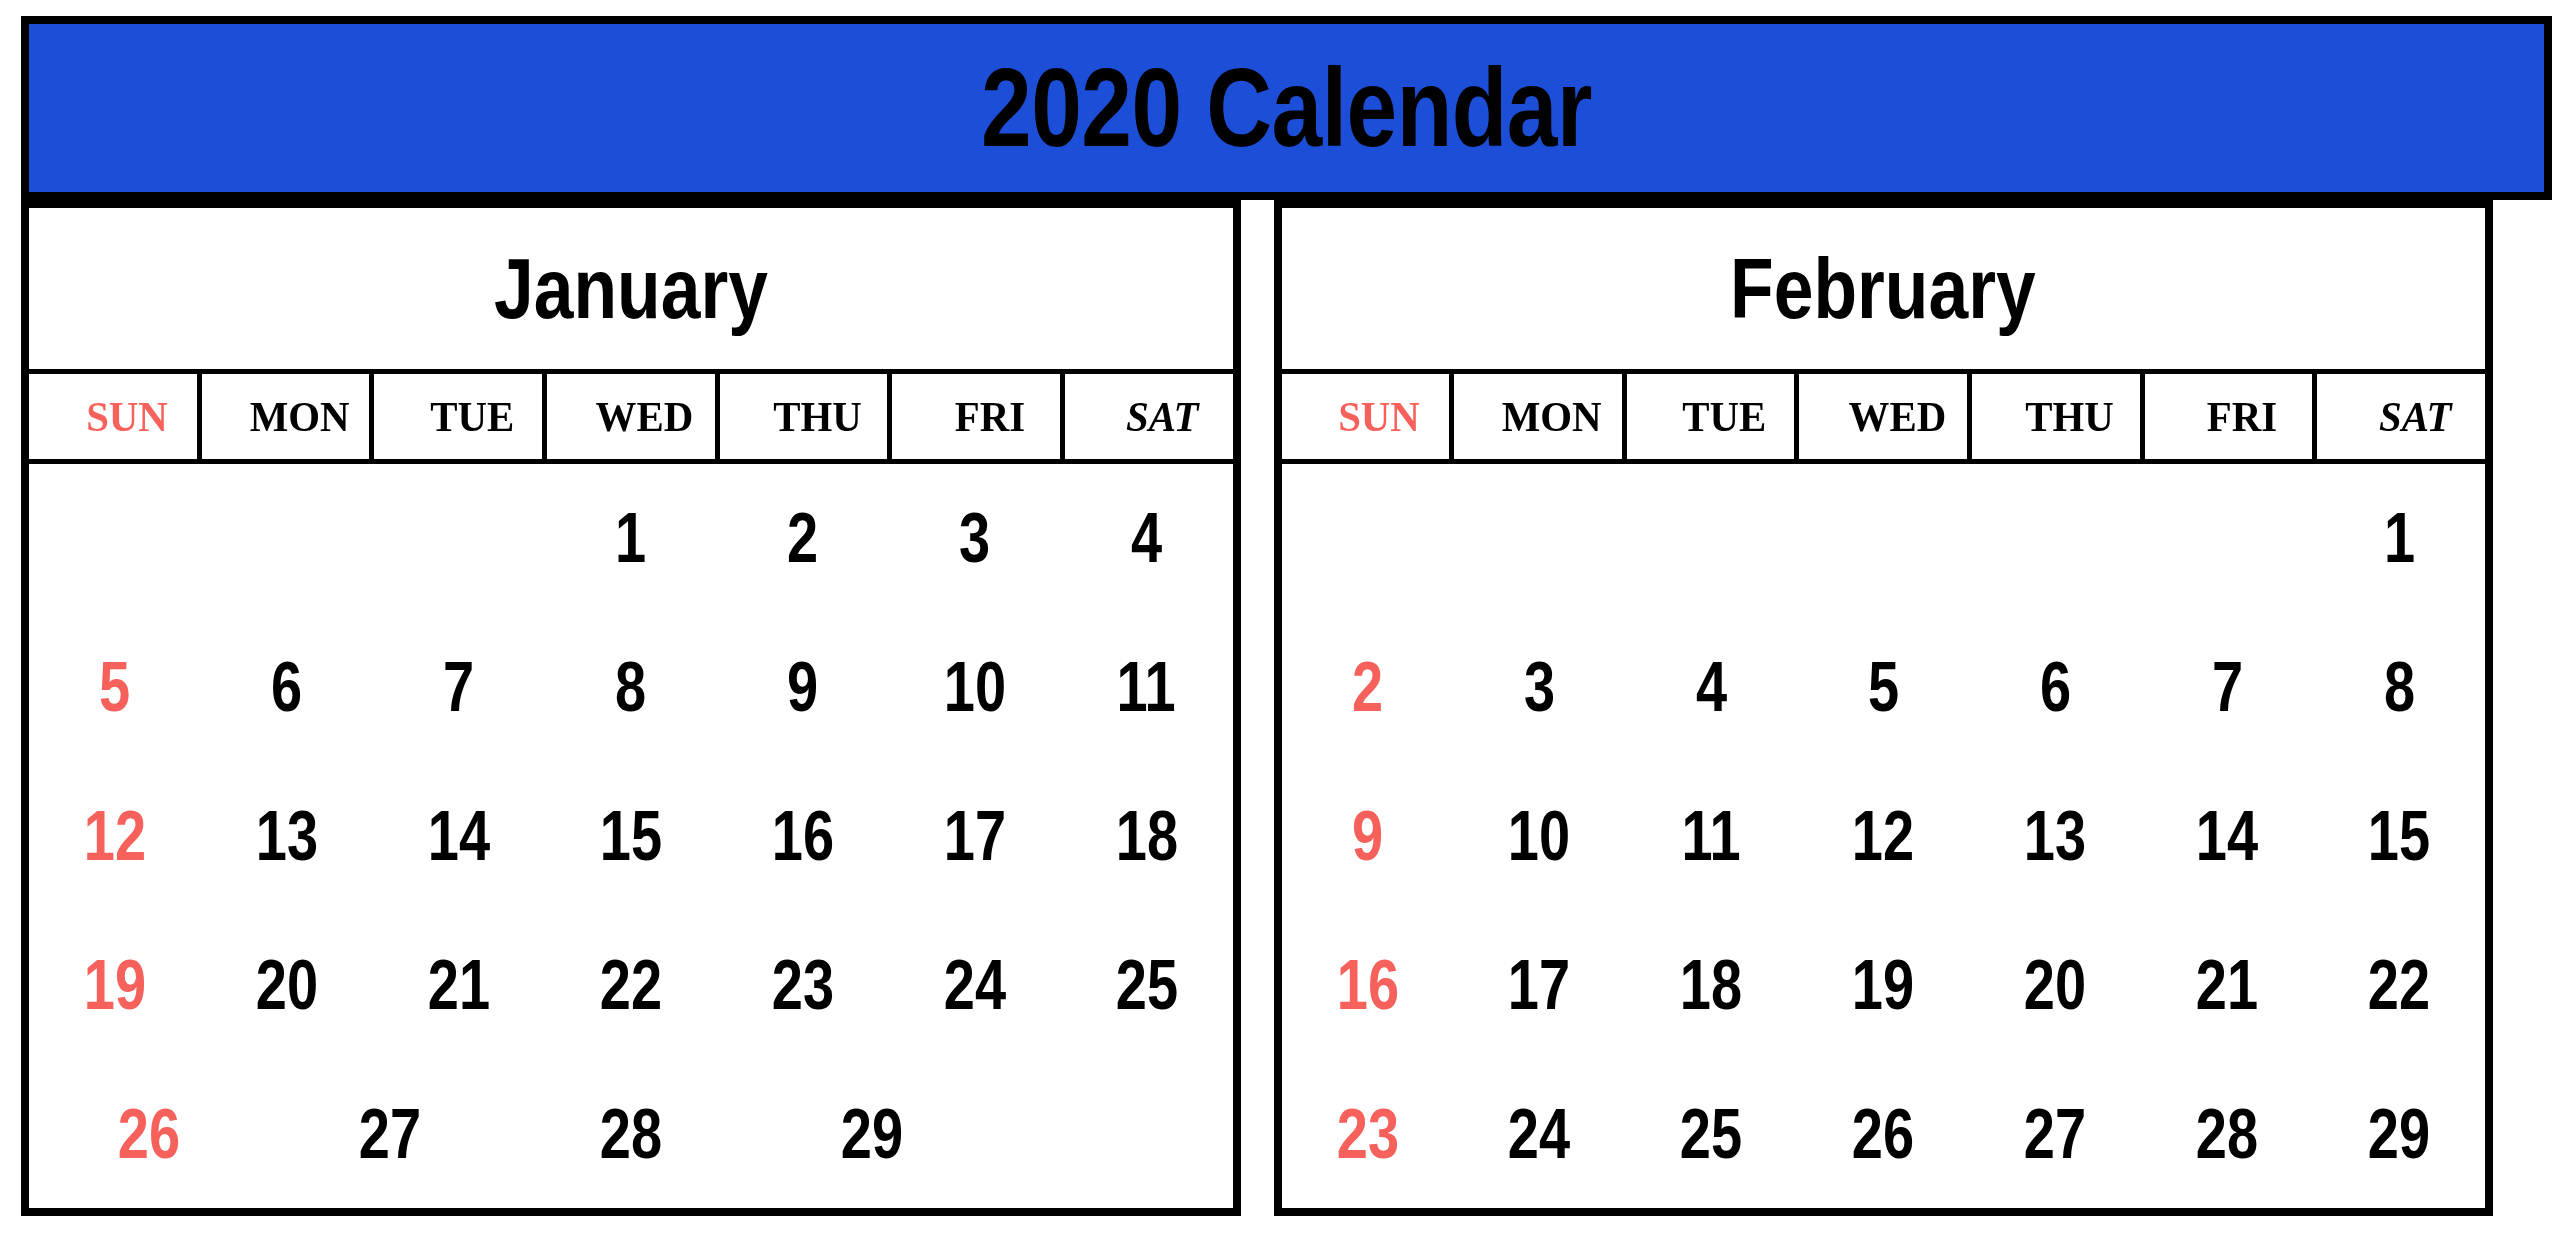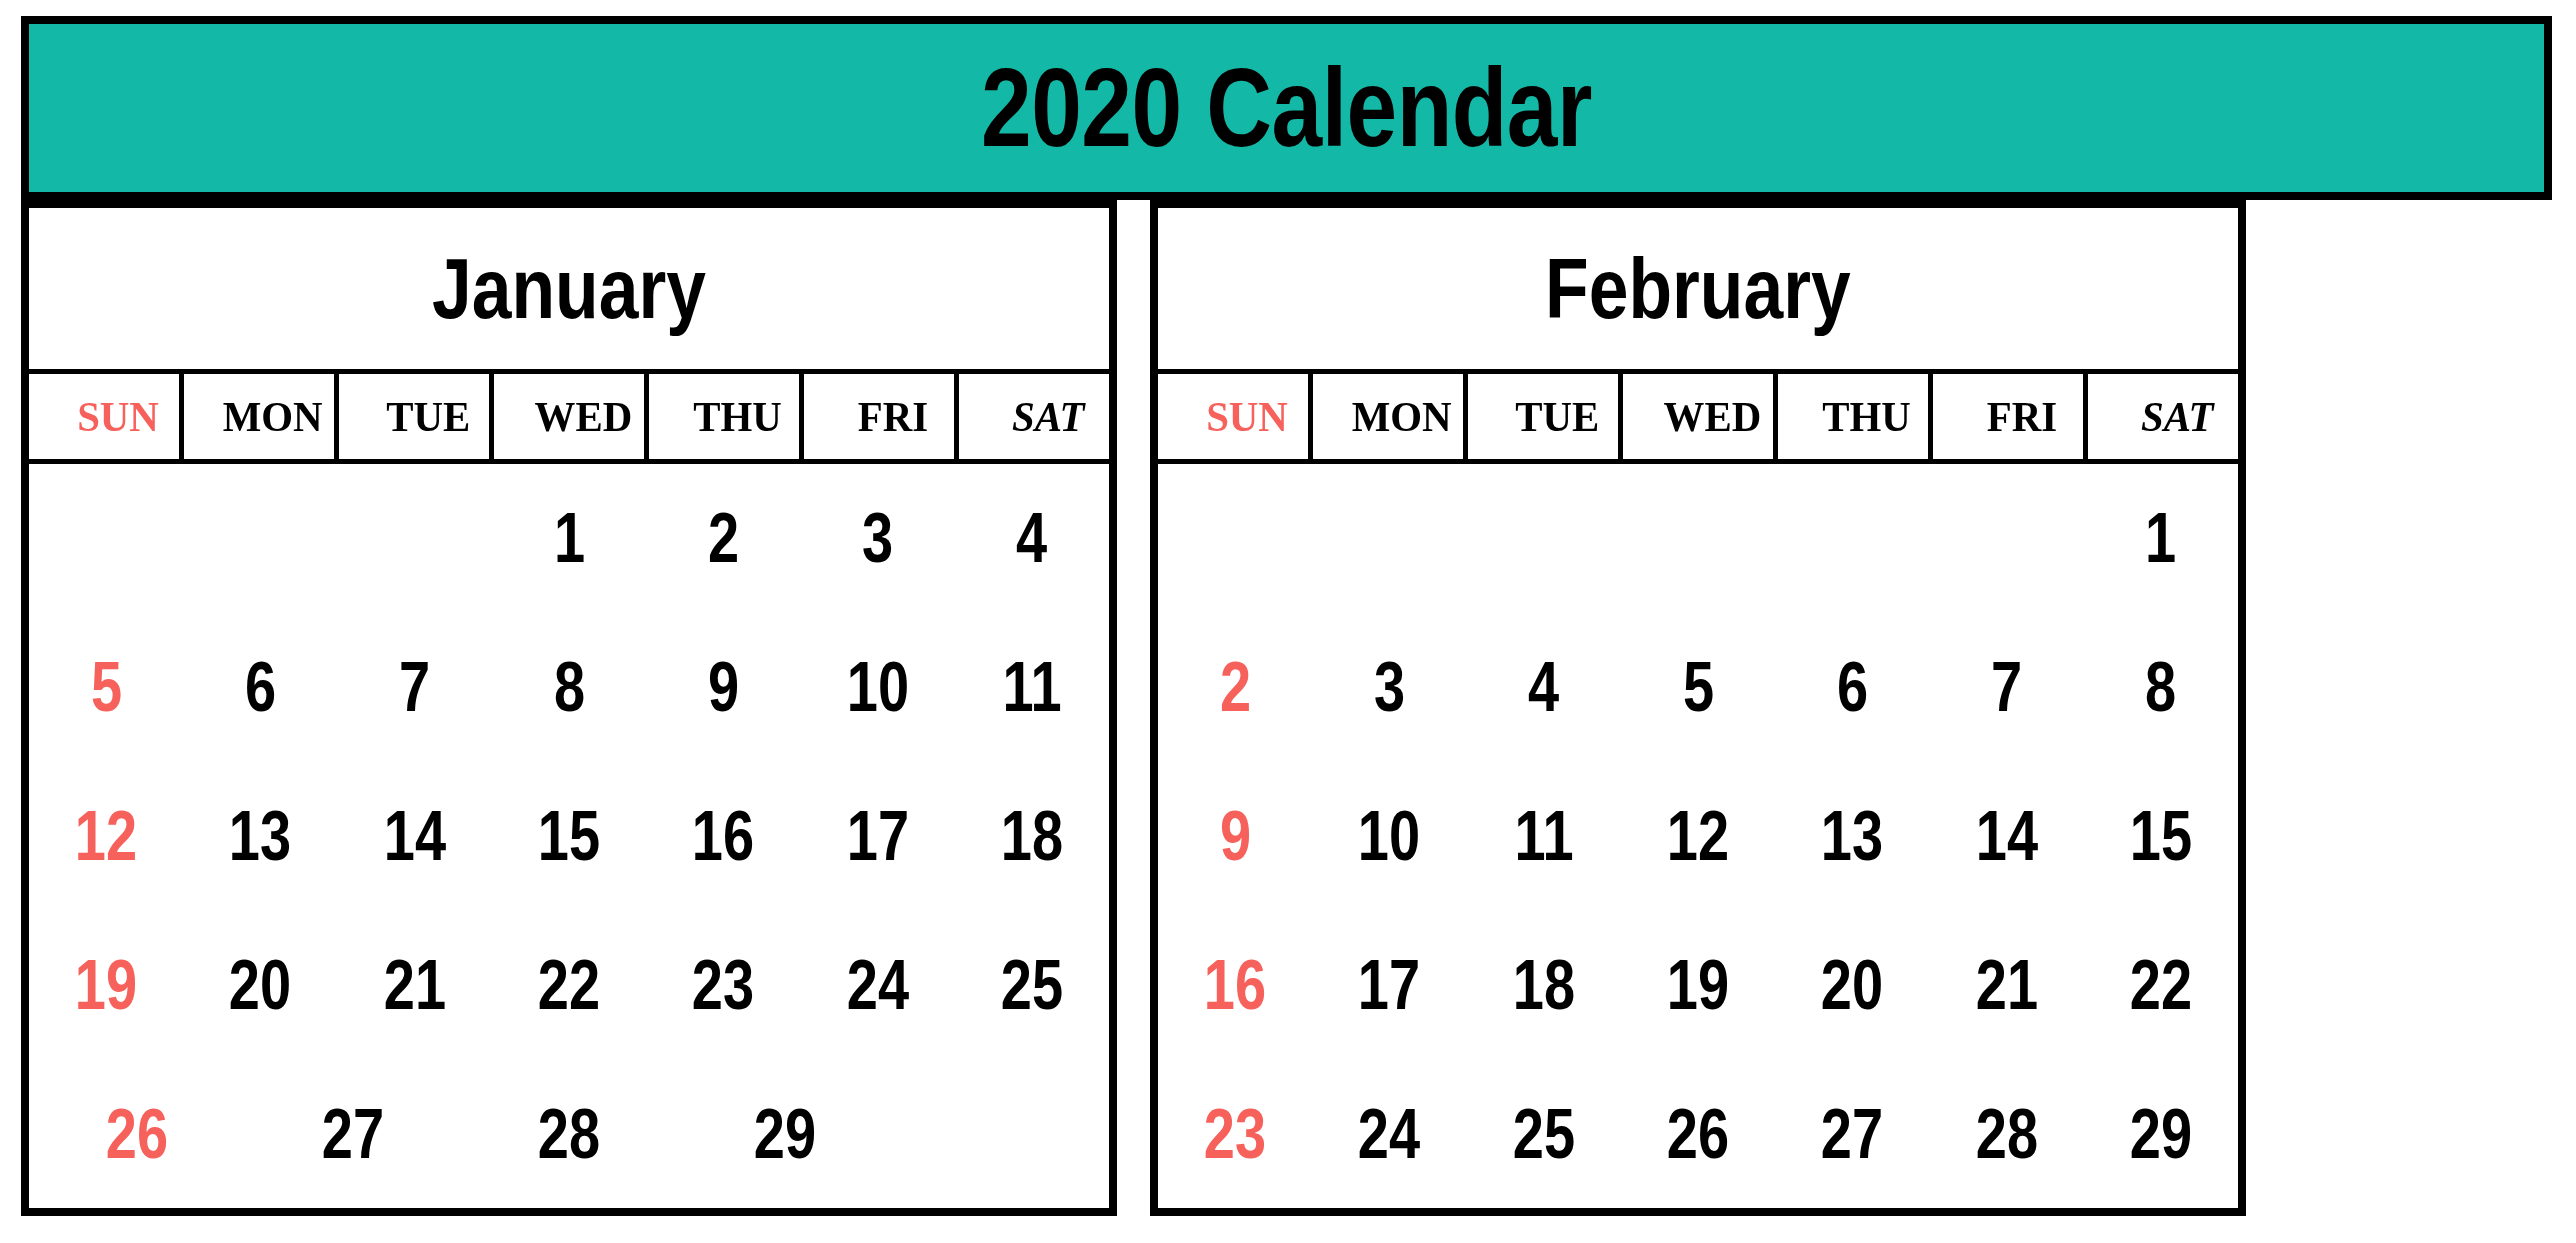--- a/index.html
+++ b/index.html
@@ -25,21 +25,21 @@
 
   
   .title-band {
     position: absolute;
     left: 0;
     top: 0;
     width: 2531px;
     height: 184px;
     box-sizing: border-box;
     border: 8.4px solid #000000;
-    background: #14b8a6;
+    background: #1d4ed8;
     display: flex;
     align-items: center;
     justify-content: center;
   }
   .title-text {
     font-family: "Liberation Sans Narrow", "Liberation Sans", sans-serif;
     font-weight: bold;
     font-size: 111px;
     line-height: 1;
     letter-spacing: -0.6px;
@@ -47,21 +47,21 @@
     transform: scaleX(0.82);
     transform-origin: center center;
     white-space: nowrap;
   }
 
   
   .months-row {
     position: absolute;
     left: 0;
     top: 184px;
-    width: 2225px;
+    width: 2472px;
     height: 1016px;
     display: flex;
     justify-content: space-between;
     gap: 33px;
   }
 
   .month-panel {
     width: 1245px;
     height: 1016px;
     box-sizing: border-box;

